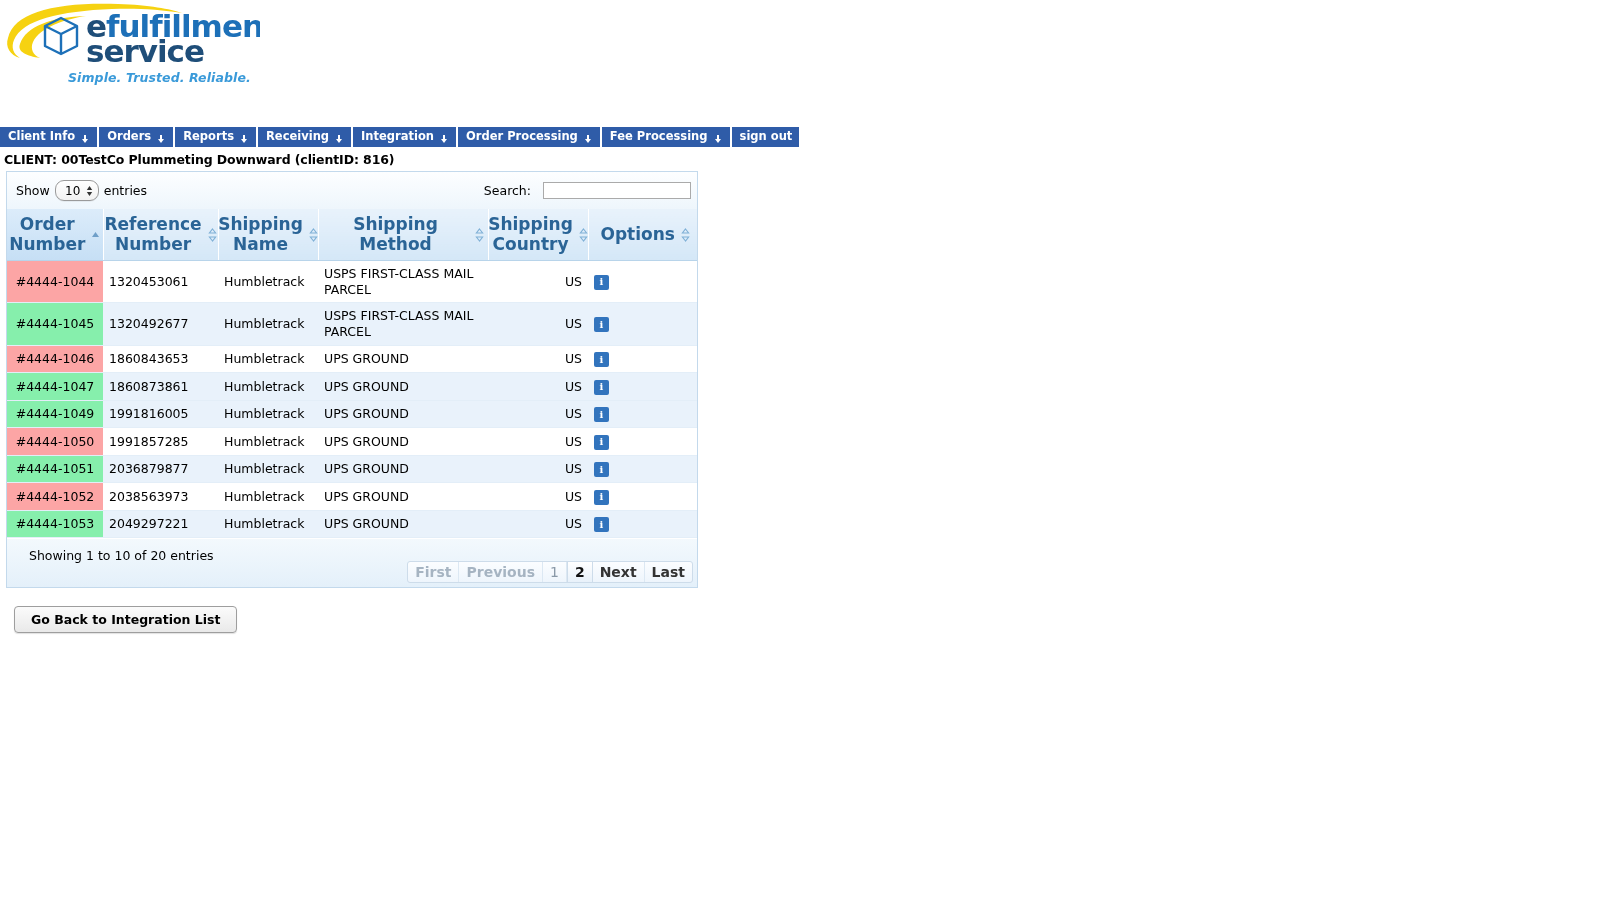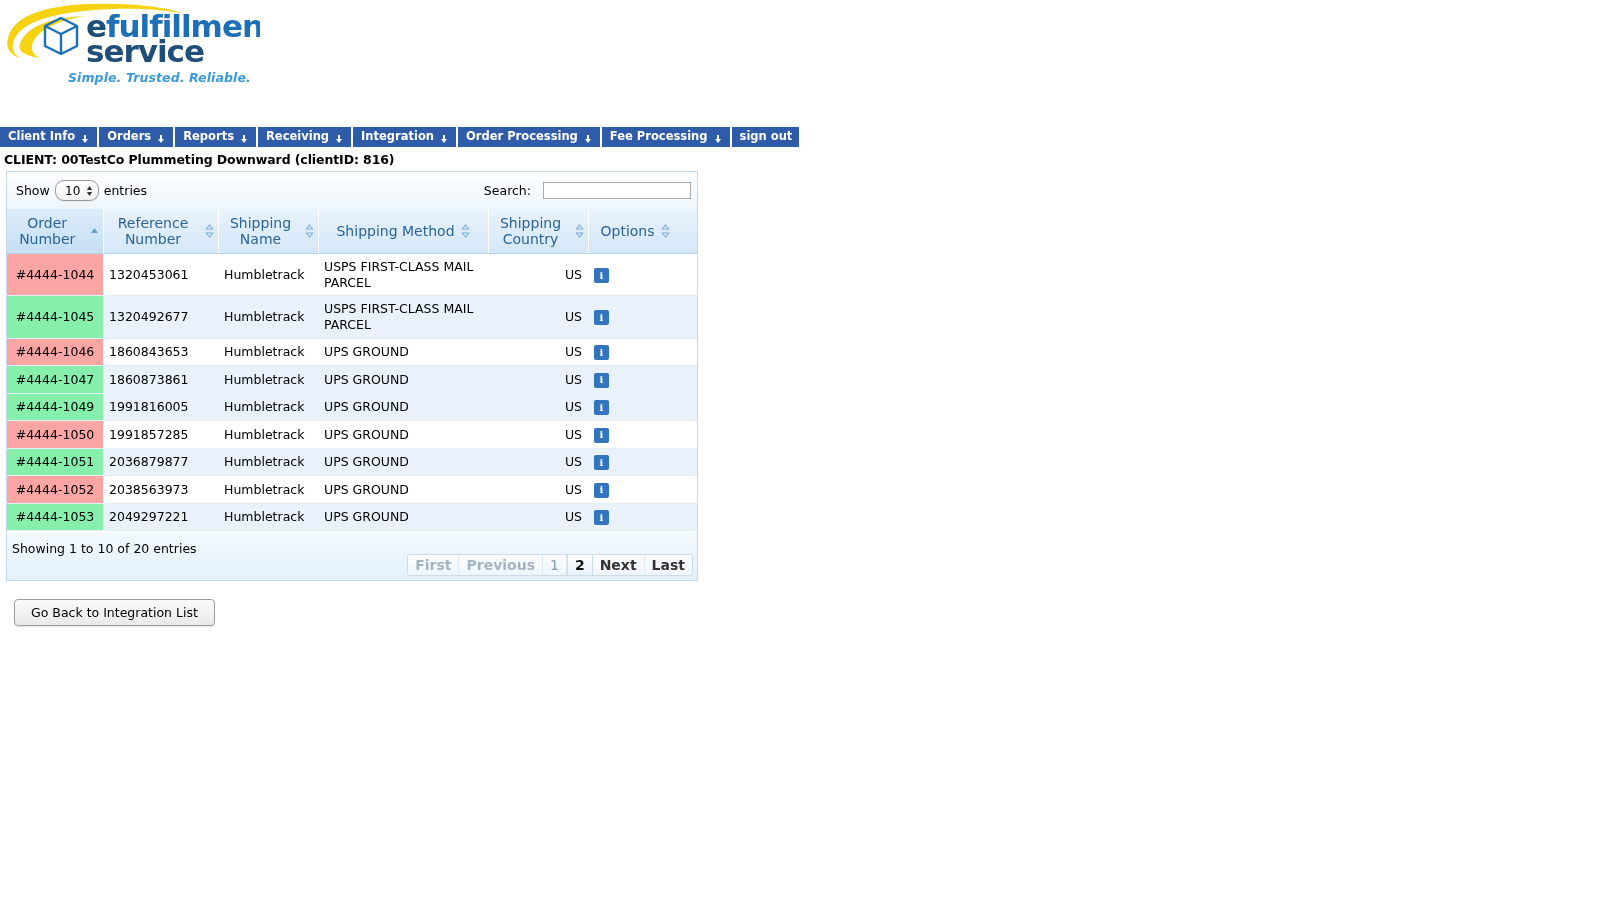--- a/index.html
+++ b/index.html
@@ -151,22 +151,22 @@
   
   table#orders-table {
     width: 100%;
     border-collapse: collapse;
     table-layout: fixed;
     background: #ffffff;
   }
   table#orders-table thead th {
     background: linear-gradient(to bottom, #e8f2fb 0%, #d4e7f7 100%);
     color: #2a6496;
-    font-size: 14px;
-    font-weight: normal;
+    font-size: 17px;
+    font-weight: bold;
     text-align: center;
     padding: 6px 4px;
     border-right: 1px solid #ffffff;
     border-bottom: 1px solid #b8d4ea;
     position: relative;
     cursor: pointer;
     line-height: 1.15;
     vertical-align: middle;
   }
   table#orders-table thead th.sorted {
@@ -218,21 +218,21 @@
 
   
   #panel-bottom {
     height: 48px;
     position: relative;
     background: linear-gradient(to bottom, #f3f9fd 0%, #e4f0fa 100%);
     border-top: 1px solid #ffffff;
   }
   #table-info {
     position: absolute;
-    left: 5px;
+    left: 22px;
     top: 9px;
     font-size: 12.5px;
     color: #000000;
   }
   #paginate {
     position: absolute;
     right: 4px;
     top: 22px;
     display: flex;
     align-items: stretch;
@@ -264,21 +264,21 @@
 
   
   #back-button {
     margin: 18px 0 0 14px;
     display: inline-flex;
     align-items: center;
     justify-content: center;
     height: 25px;
     padding: 0 16px;
     font-size: 12.5px;
-    font-weight: normal;
+    font-weight: bold;
     font-family: "DejaVu Sans", "Liberation Sans", sans-serif;
     color: #000000;
     background: linear-gradient(to bottom, #fbfbfb 0%, #e9e9e9 100%);
     border: 1px solid #9e9e9e;
     border-radius: 4px;
     cursor: pointer;
     box-shadow: 0 1px 1px rgba(0,0,0,0.12);
   }
 </style>
 </head>

